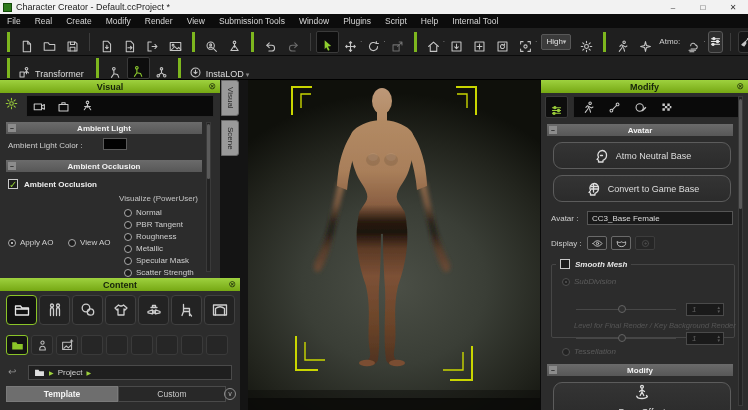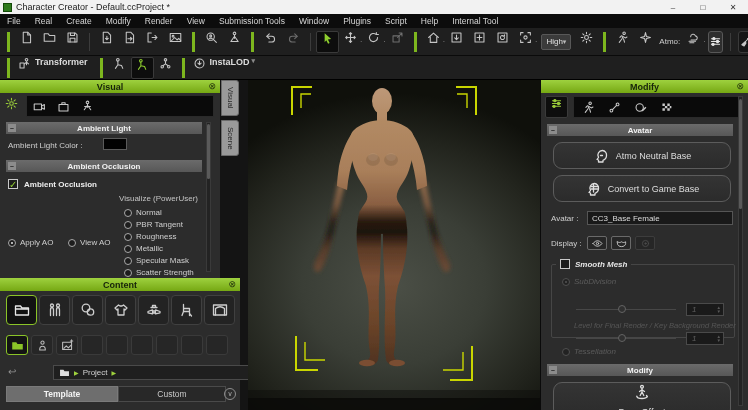--- a/index.html
+++ b/index.html
@@ -16,21 +16,21 @@
   
   .menubar{height:14px;background:#0c0c0c;display:flex;align-items:center;font-size:8.5px;color:#d6d6d6;}
   .menuitem{padding:0 7px;white-space:nowrap;}
 
   
   .tb{display:flex;align-items:center;background:#1f1f1f;color:#c6c6c6;}
   .tb1{height:28px;border-bottom:1px solid #0a0a0a;padding-left:2px;}
   .tb2{height:24px;border-bottom:1px solid #000;padding-left:2px;font-size:9px;}
   .gsep{width:3px;height:20px;background:#7db61e;margin:0 5px;flex:none;}
   .vsep{width:1px;height:18px;background:#3c3c3c;margin:0 5px;flex:none;}
-  .tbtn{width:23px;height:22px;display:flex;align-items:flex-start;justify-content:center;flex:none;border-radius:2px;font-weight:bold;}
+  .tbtn{width:23px;height:22px;display:flex;align-items:flex-end;justify-content:center;flex:none;border-radius:2px;}
   .tbtn.active{background:#0d0d0d;border:1px solid #3a3a3a;color:#8fce2e;}
   .ddot{width:8px;color:#8a8a8a;font-size:7px;margin-left:-2px;}
   .qualsel{width:60px;height:16px;background:#3b3b3b;border:1px solid #585858;border-radius:2px;font-size:8px;color:#e0e0e0;display:flex;align-items:center;padding:0 4px;margin:0 4px;}
   .qualsel .car{margin-left:auto;font-size:7px;color:#bbb;}
   .atmolbl{font-size:8px;color:#cfcfcf;margin:0 2px;}
   .boxbtn{width:26px;height:22px;background:#161616;border:1px solid #3a3a3a;border-radius:3px;display:flex;align-items:center;justify-content:center;margin:0 2px;}
   .tb2lbl{font-size:9px;color:#dcdcdc;margin:0 4px;}
   .i{display:inline-flex;align-items:center;justify-content:center;}
   .i svg{width:13px;height:13px;stroke:currentColor;fill:none;stroke-width:1.3;stroke-linecap:round;stroke-linejoin:round;}
   .i.sm svg{width:11px;height:11px;}
@@ -61,21 +61,21 @@
   .sidetabs{position:absolute;left:221px;top:0;width:18px;}
   .sidetab{width:18px;border:1px solid #6b6b6b;background:#9a9a9a;color:#2a2a2a;font-size:8px;writing-mode:vertical-rl;display:flex;align-items:center;justify-content:center;padding:6px 0;margin-bottom:4px;border-radius:0 3px 3px 0;}
   .swatch{position:absolute;width:24px;height:12px;background:#020202;border:1px solid #5a5a5a;}
 
   
   .contentp{left:0;top:198px;width:240px;height:132px;}
   .catbtn{position:absolute;width:31px;height:30px;background:#232323;border:1px solid #404040;border-radius:4px;display:flex;align-items:center;justify-content:center;color:#cecece;}
   .catbtn.active{background:#121212;border-color:#8bc428;color:#e8e8e8;}
   .slot{position:absolute;width:22px;height:20px;border:1px solid #3a3a3a;border-radius:3px;background:#262626;display:flex;align-items:center;justify-content:center;color:#bdbdbd;}
   .slot.sel{border-color:#8bc428;background:#141414;color:#8bc428;}
-  .bcbox{position:absolute;height:15px;border:1px solid #4a4a4a;background:#1f1f1f;display:flex;align-items:center;font-size:8px;color:#d2d2d2;gap:4px;padding:0 5px;margin-left:25px;}
+  .bcbox{position:absolute;height:15px;border:1px solid #4a4a4a;background:#1f1f1f;display:flex;align-items:center;font-size:8px;color:#d2d2d2;gap:4px;padding:0 5px;}
   .bcarr{color:#9fd23d;font-size:6px;}
   .ctab{position:absolute;height:16px;display:flex;align-items:center;justify-content:center;font-size:8.5px;}
   .ctab.on{background:#6e6e6e;color:#f4f4f4;font-weight:bold;border:1px solid #7a7a7a;}
   .ctab.off{background:#282828;color:#c8c8c8;border:1px solid #4a4a4a;}
   .circlechev{position:absolute;width:12px;height:12px;border:1px solid #8d8d8d;border-radius:50%;color:#a8a8a8;font-size:7px;display:flex;align-items:center;justify-content:center;}
 
   
   .viewport{position:absolute;left:248px;top:0;width:292px;height:330px;background:radial-gradient(ellipse 75% 58% at 50% 62%, #4b4f46 0%, #3a3e36 42%, #22241d 76%, #0f100b 100%);}
   .viewport svg{position:absolute;inset:0;}
 

